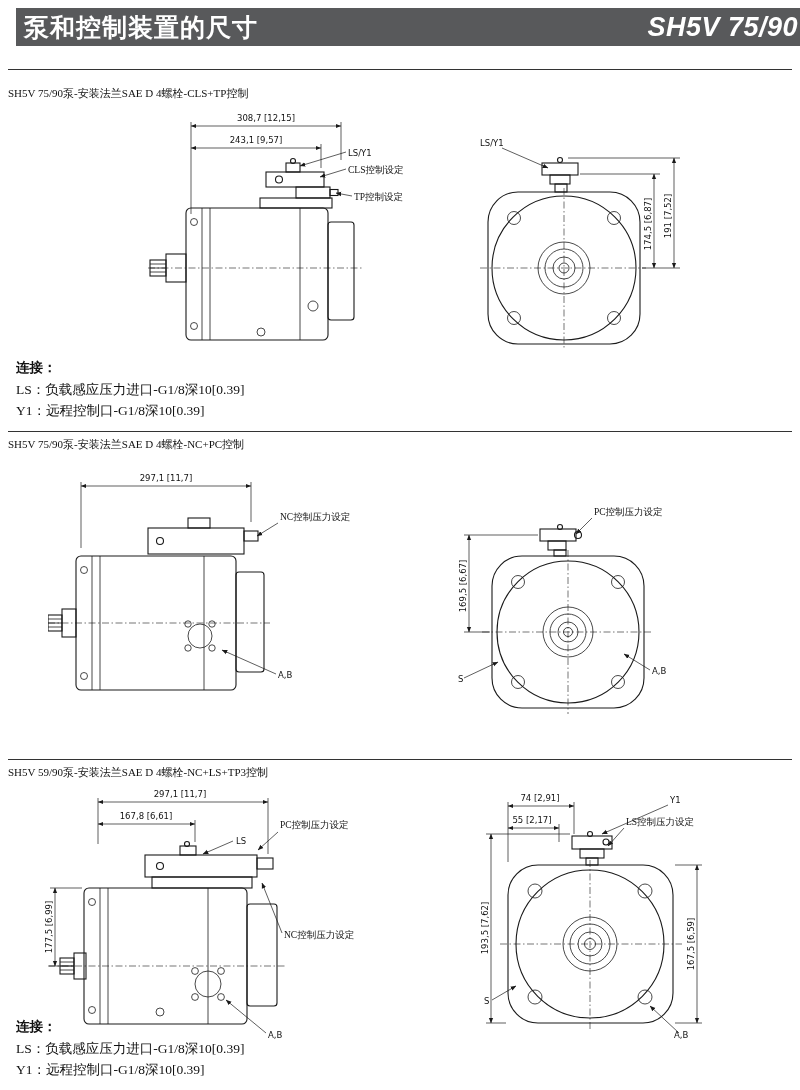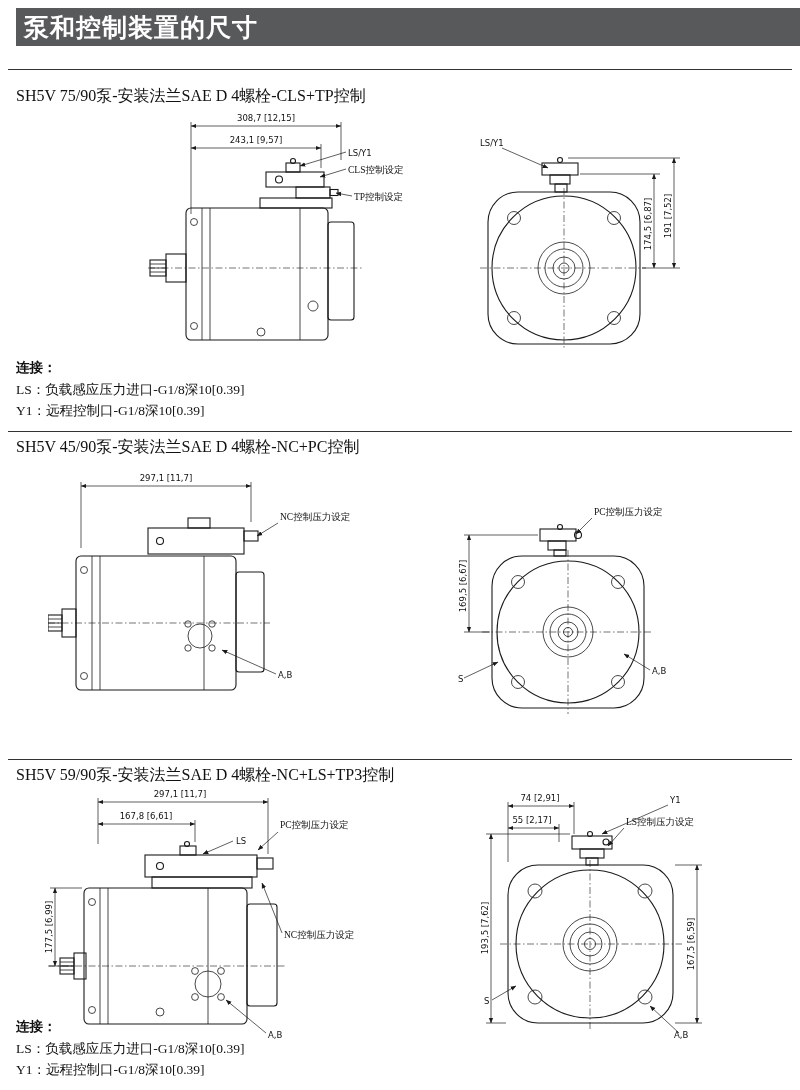--- a/index.html
+++ b/index.html
@@ -11,36 +11,37 @@
   .header-bar {
     position:absolute; top:8px; left:16px; width:792px; height:38px;
     background:#58595b; color:#fff;
     display:flex; justify-content:space-between; align-items:center;
     padding:0 10px 0 8px;
     font-family:"Liberation Sans", sans-serif; font-weight:bold;
   }
   .header-title { font-size:25px; letter-spacing:1px; }
   .header-model { font-size:27px; font-style:italic; letter-spacing:.5px; }
   .rule { position:absolute; left:8px; width:784px; border-top:1.4px solid #333; }
-  .sec-heading { position:absolute; left:16px; font-size:16px; white-space:nowrap; }
+  .sec-heading { position:absolute; left:8px; font-size:11px; white-space:nowrap; }
   .connections { position:absolute; left:16px; font-size:13.5px; line-height:1.6; }
   .conn-title { font-weight:bold; }
   svg.drw { position:absolute; }
   svg .ln  { stroke:#1a1a1a; stroke-width:1.1; fill:none; }
   svg .ln2 { stroke:#1a1a1a; stroke-width:0.8; fill:none; }
   svg .th  { stroke:#1a1a1a; stroke-width:0.7; fill:none; }
   svg .cl  { stroke:#1a1a1a; stroke-width:0.6; fill:none; stroke-dasharray:7 2.5 1.5 2.5; }
   svg text.dim { font-family:"DejaVu Sans", sans-serif; font-size:8.5px; fill:#111; }
   svg text.lbl { font-family:"Liberation Serif", serif; font-size:9.5px; fill:#111; }
 </style>
 </head>
 <body>
 
 <div class="header-bar">
   <span class="header-title">泵和控制装置的尺寸</span>
+  <span class="header-model">SH5V 75/90</span>
 </div>
 <div class="rule" style="top:69px;"></div>
 
 <div class="sec-heading" style="top:86px;">SH5V 75/90泵-安装法兰SAE D 4螺栓-CLS+TP控制</div>
 
 <svg class="drw" style="left:148px; top:110px;" width="285" height="246" viewBox="0 0 285 246">
   <defs>
     <marker id="m1" viewBox="0 0 10 10" refX="9.5" refY="5" markerWidth="8" markerHeight="8" orient="auto-start-reverse">
       <path d="M0,1 L10,5 L0,9 z" fill="#1a1a1a"></path>
     </marker>
@@ -130,21 +131,21 @@
 </svg>
 
 <div class="connections" style="top:357px;">
   <div class="conn-title">连接：</div>
   <div><span>LS：</span><span>负载感应压力进口-G1/8深10[0.39]</span></div>
   <div><span>Y1：</span><span>远程控制口-G1/8深10[0.39]</span></div>
 </div>
 
 <div class="rule" style="top:431px;"></div>
 
-<div class="sec-heading" style="top:437px;">SH5V 45/90泵-安装法兰SAE D 4螺栓-NC+PC控制</div>
+<div class="sec-heading" style="top:437px;">SH5V 75/90泵-安装法兰SAE D 4螺栓-NC+PC控制</div>
 
 <svg class="drw" style="left:48px; top:470px;" width="320" height="252" viewBox="0 0 320 252">
   <defs>
     <marker id="m3" viewBox="0 0 10 10" refX="9.5" refY="5" markerWidth="8" markerHeight="8" orient="auto-start-reverse">
       <path d="M0,1 L10,5 L0,9 z" fill="#1a1a1a"></path>
     </marker>
   </defs>
   <g>
     <text class="dim" text-anchor="middle" x="118" y="11">297,1 [11,7]</text>
     <line class="th" x1="33" y1="16" x2="203" y2="16" marker-start="url(#m3)" marker-end="url(#m3)"></line>

